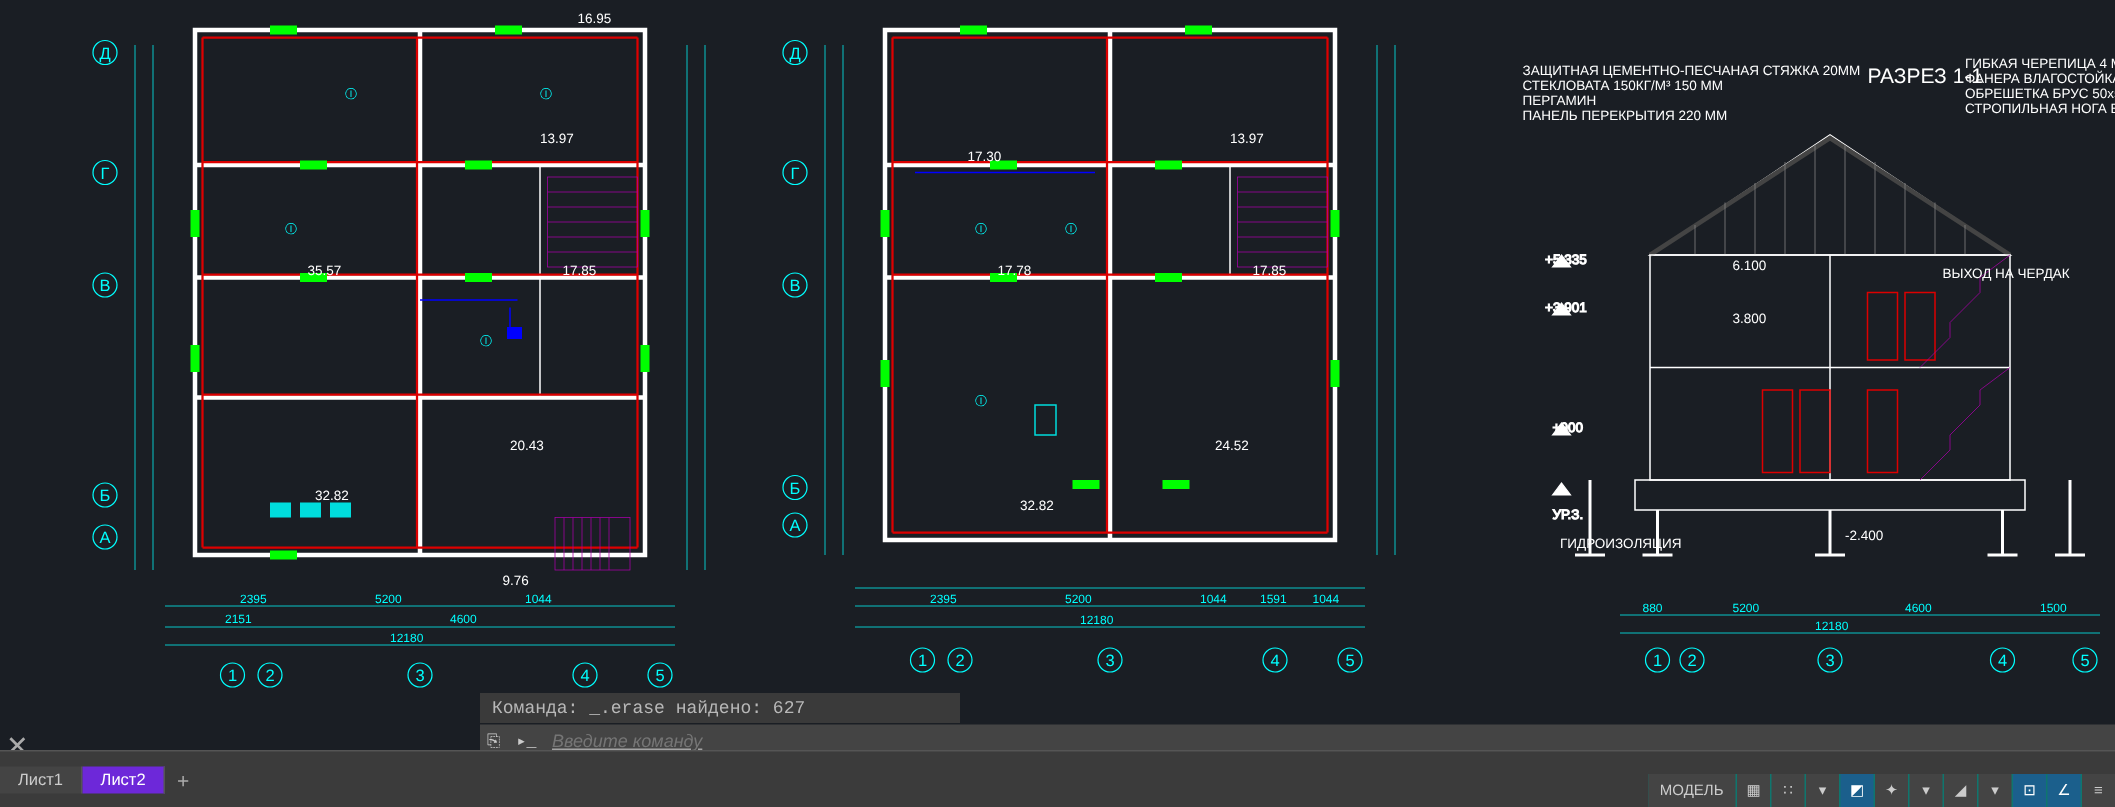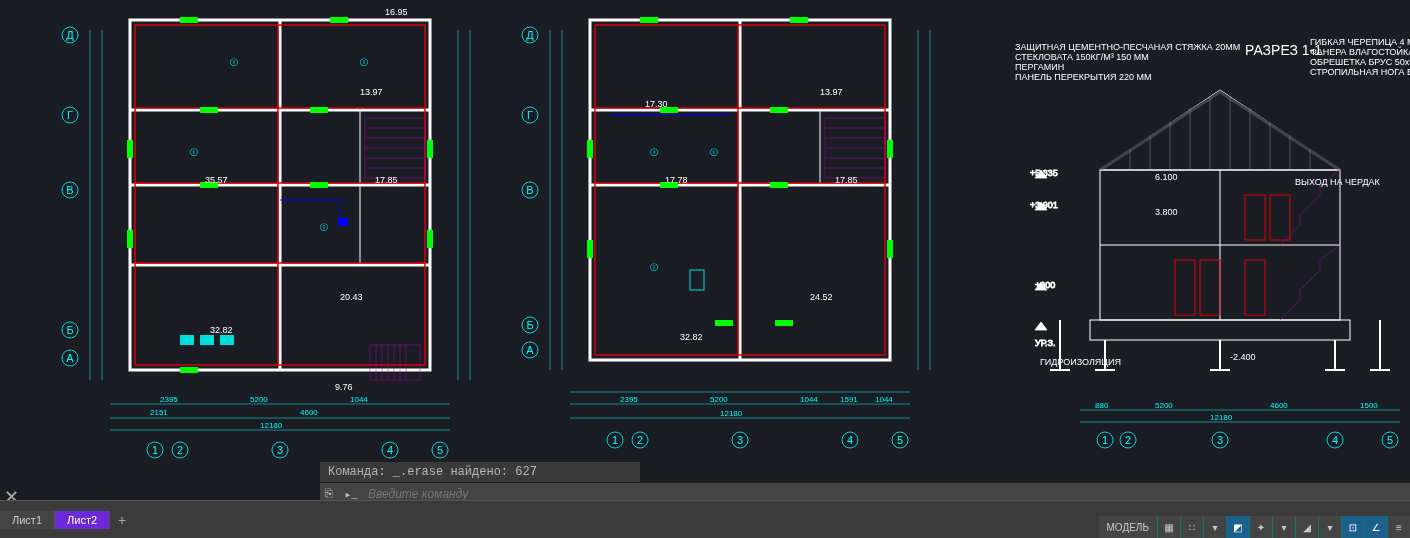--- a/index.html
+++ b/index.html
@@ -46,21 +46,21 @@
   .cmd-line {
     display: flex; align-items: center; gap: 4px;
     background: #444; height: 22px; width: 1090px; margin-top:1px;
   }
   .cmd-icon {
     width: 18px; height: 18px; display: flex; align-items: center; justify-content: center;
     color: #ccc; font-size: 11px;
   }
   .cmd-input {
     flex: 1; background: transparent; border: none; color: #a3a3a3;
-    font: italic 12px Arial; outline: none; padding-left: 4px;
+    font: italic 12px Arial; outline: none; padding-left: 4px; text-decoration: underline;
   }
   .close-x {
     position: absolute; left: 4px; top: 486px; color: #aaa; font-size: 18px;
   }
 
   
   .tabs {
     position: absolute; left: 0; bottom: 0; right: 0; height: 38px;
     background: #3b3b3b; display: flex; align-items: center;
     border-top: 1px solid #555;

